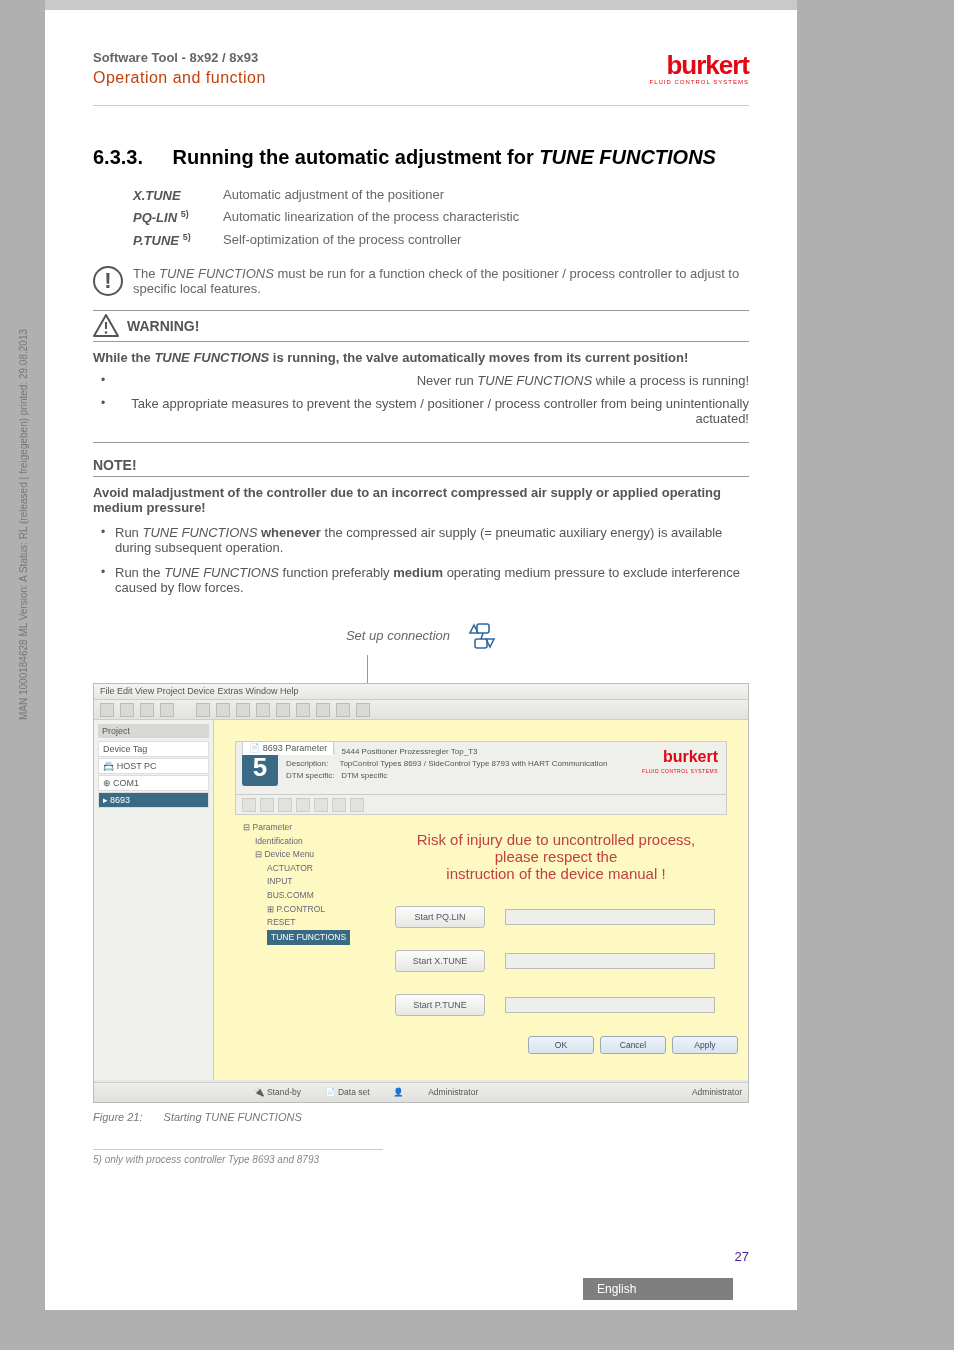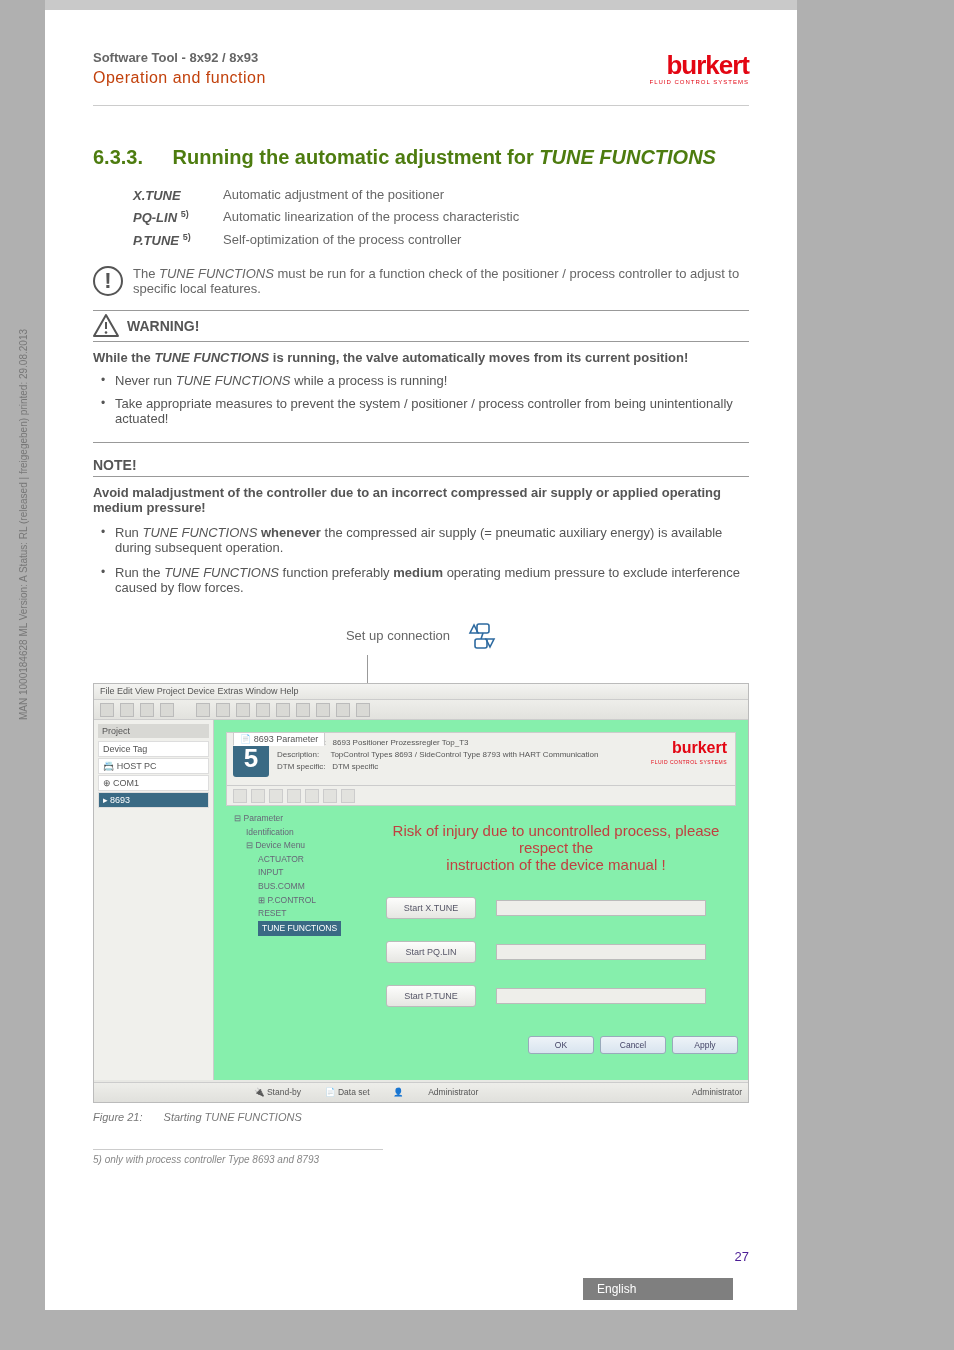--- a/index.html
+++ b/index.html
@@ -43,21 +43,21 @@
     margin-top: 8px;
   }
   .header-left .product { font-weight: bold; font-size: 13px; color: #666; }
   .header-left .subtitle { font-size: 16px; color: #c2410c; letter-spacing: 0.5px; margin-top: 4px; }
   .logo { text-align: right; }
   .logo .brand { font-size: 26px; font-weight: bold; color: #e30613; letter-spacing: -1px; }
   .logo .tag { font-size: 6px; color: #e30613; letter-spacing: 1px; display:block; margin-top:-2px;}
   .divider { border: none; border-top: 1px solid #ccc; margin: 18px 0 40px 0; }
 
   h2.section-title {
-    color: #4d7c0f;
+    color: #000000;
     font-size: 20px;
     font-weight: bold;
     margin-bottom: 18px;
   }
   h2.section-title .num { margin-right: 24px; }
   h2.section-title em { font-style: italic; }
 
   .def-row { display: flex; margin-bottom: 6px; font-size: 13px; }
   .def-row .term { width: 90px; font-weight: bold; font-style: italic; color: #555; margin-left: 40px; }
   .def-row .term sup { font-size: 9px; font-style: normal; }
@@ -86,21 +86,21 @@
     display: flex; align-items: center; gap: 8px;
     border-top: 1.5px solid #999;
     border-bottom: 1.5px solid #999;
     padding: 3px 0;
   }
   .warn-triangle-svg { width: 26px; height: 24px; }
   .warning-head .label { font-weight: bold; font-size: 14px; color: #555; }
   .warn-body { font-size: 13px; color: #555; padding: 8px 0 2px 0; }
   .warn-body .lead { font-weight: bold; margin-bottom: 8px; }
   .warn-body ul { list-style: none; padding-left: 12px; }
-  .warn-body li { margin-bottom: 8px; position: relative; padding-left: 10px;}
+  .warn-body li { margin-bottom: 8px; position: relative; padding-left: 10px; text-align: right;}
   .warn-body li::before { content: "•"; position: absolute; left: -4px; font-size: 12px; color:#555;}
   .warn-bottom-rule { border: none; border-top: 1.5px solid #999; margin-top: 6px; }
 
   .note-block { margin-top: 14px; }
   .note-head {
     font-weight: bold; font-size: 14px; color: #555;
     border-bottom: 1.5px solid #999; padding-bottom: 3px;
   }
   .note-body { font-size: 13px; color: #555; padding-top: 8px; }
   .note-body .lead { font-weight: bold; margin-bottom: 10px; }
@@ -113,20 +113,21 @@
     margin-top: 26px;
     position: relative;
     border: 0;
   }
   .callout {
     display: flex;
     align-items: center;
     justify-content: center;
     gap: 18px;
     margin-bottom: 4px;
+    font-style: italic;
   }
   .callout-label { font-size: 13px; color: #666; }
   .callout-icon {
     width: 28px; height: 30px;
     color: #2d6aa0;
   }
   .callout-line {
     width: 1px;
     height: 28px;
     background: #999;
@@ -163,23 +164,23 @@
   .ss-left {
     width: 120px;
     background: #f0f0ec;
     border-right: 1px solid #ccc;
     padding: 4px;
   }
   .ss-left .paneltitle { background: #d8d8d4; padding: 2px 4px; margin-bottom: 3px; font-size: 9px;}
   .ss-left .item { padding: 2px 4px; font-size: 9px; background: #fff; margin-bottom:1px; border:1px solid #ddd;}
   .ss-main {
     flex: 1;
-    background: #86efac;
+    background: #fef9c3;
     position: relative;
-    padding: 12px;
+    padding: 21px;
   }
   .ss-tab {
     background: #efefeb;
     border: 1px solid #ccc;
     height: 54px;
     padding: 4px 6px;
     display: flex;
     gap: 8px;
     position: relative;
   }
@@ -433,21 +434,21 @@
           <div class="item">Device Tag</div>
           <div class="item">📇 <span>HOST PC</span></div>
           <div class="item">⊕ <span>COM1</span></div>
           <div class="item" style="background:#3a6a84;color:#fff">▸ <span>8693</span></div>
         </div>
         <div class="ss-main">
           <div class="ss-tab">
             <div style="position:absolute;left:6px;top:-1px;font-size:9px;background:#fff;border:1px solid #ccc;border-bottom:1px solid #fff;padding:1px 6px">📄 <span>8693 Parameter</span></div>
             <div class="bignum">5</div>
             <div class="tabtext">
-              <div><span>Device name:</span>&nbsp;&nbsp;&nbsp;<span>8693 Positioner Prozessregler Top_T3</span></div>
+              <div><span>Device name:</span>&nbsp;&nbsp;&nbsp;<span>5444 Positioner Prozessregler Top_T3</span></div>
               <div><span>Description:</span>&nbsp;&nbsp;&nbsp;&nbsp;&nbsp;<span>TopControl Types 8693 / SideControl Type 8793 with HART Communication</span></div>
               <div><span>DTM specific:</span>&nbsp;&nbsp;&nbsp;<span>DTM specific</span></div>
             </div>
             <div class="tablogo">burkert</div>
             <div class="tablogo-sub">FLUID CONTROL SYSTEMS</div>
           </div>
           <div class="ss-subtoolbar">
             <div class="tbtn"></div>
             <div class="tbtn"></div>
             <div class="tbtn"></div>
@@ -471,25 +472,25 @@
                   <div><span class="sel">TUNE FUNCTIONS</span></div>
                 </div>
               </div>
             </div>
             <div class="ss-panel">
               <div class="ss-risk">
                 <div>Risk of injury due to uncontrolled process, please respect the</div>
                 <div>instruction of the device manual !</div>
               </div>
               <div class="ss-btnrow">
-                <div class="ss-btn">Start X.TUNE</div>
+                <div class="ss-btn">Start PQ.LIN</div>
                 <div class="ss-progress"></div>
               </div>
               <div class="ss-btnrow">
-                <div class="ss-btn">Start PQ.LIN</div>
+                <div class="ss-btn">Start X.TUNE</div>
                 <div class="ss-progress"></div>
               </div>
               <div class="ss-btnrow">
                 <div class="ss-btn">Start P.TUNE</div>
                 <div class="ss-progress"></div>
               </div>
             </div>
           </div>
           <div class="ss-bottombtns">
             <div class="ss-smbtn">OK</div>

